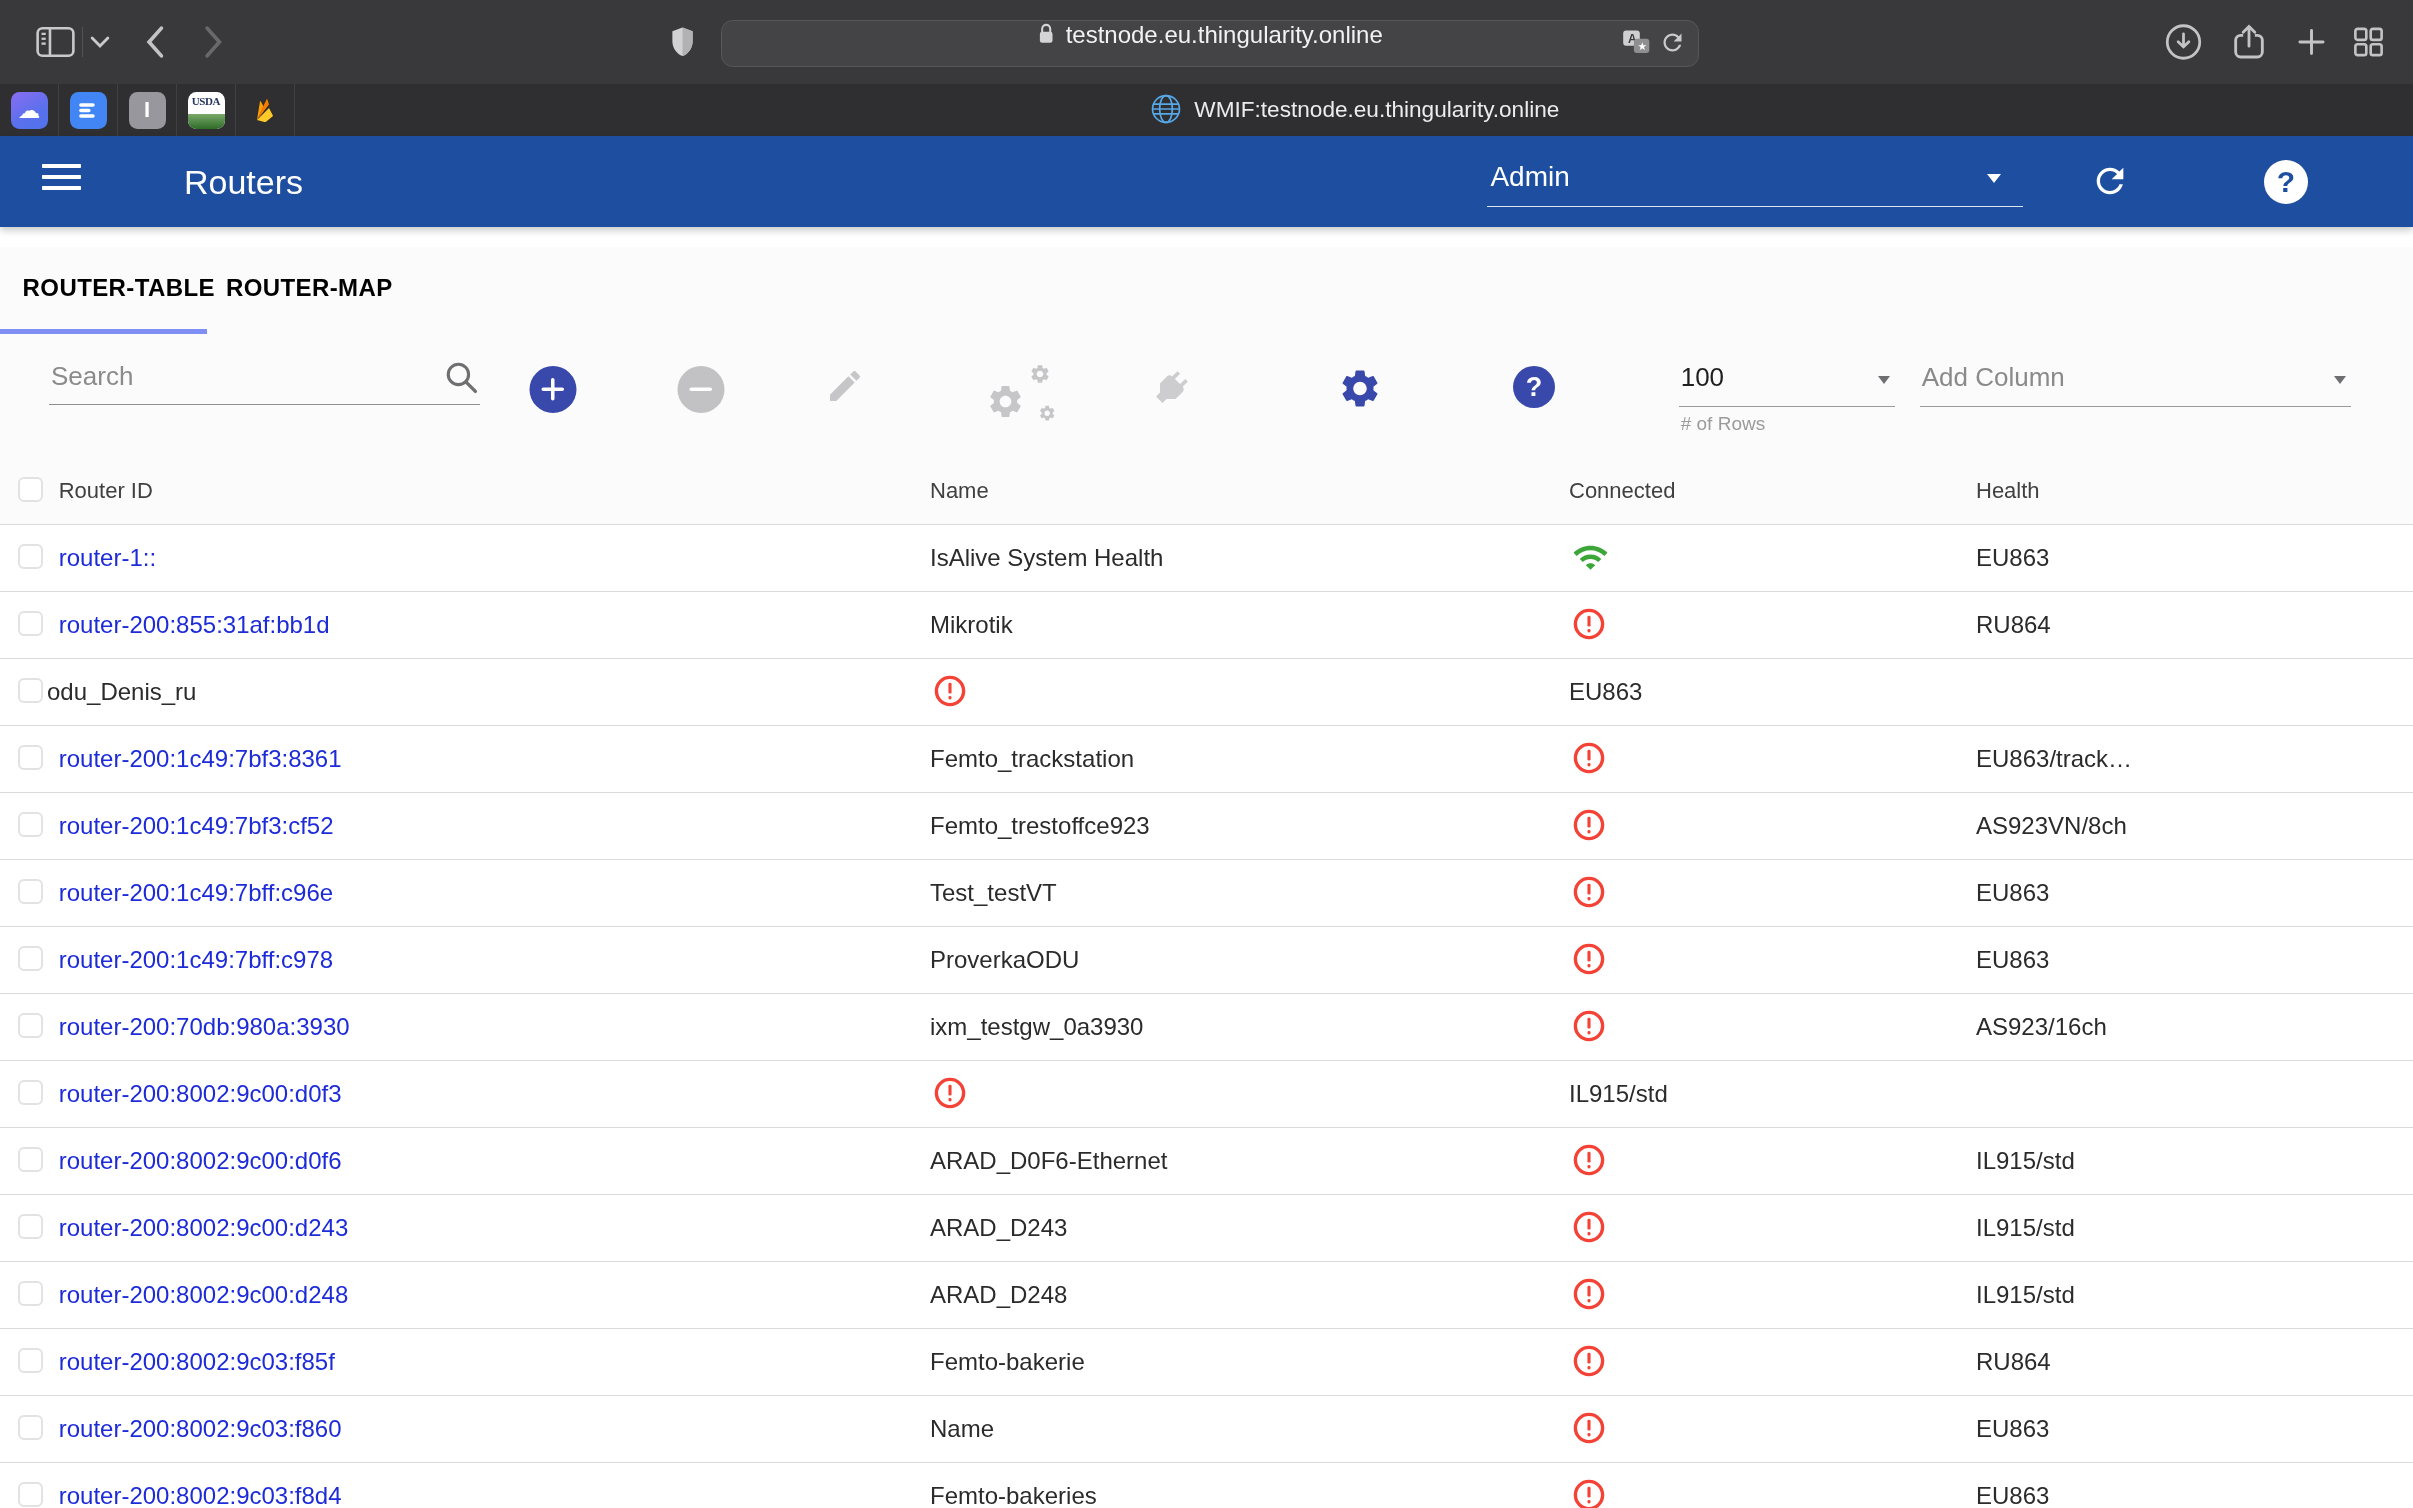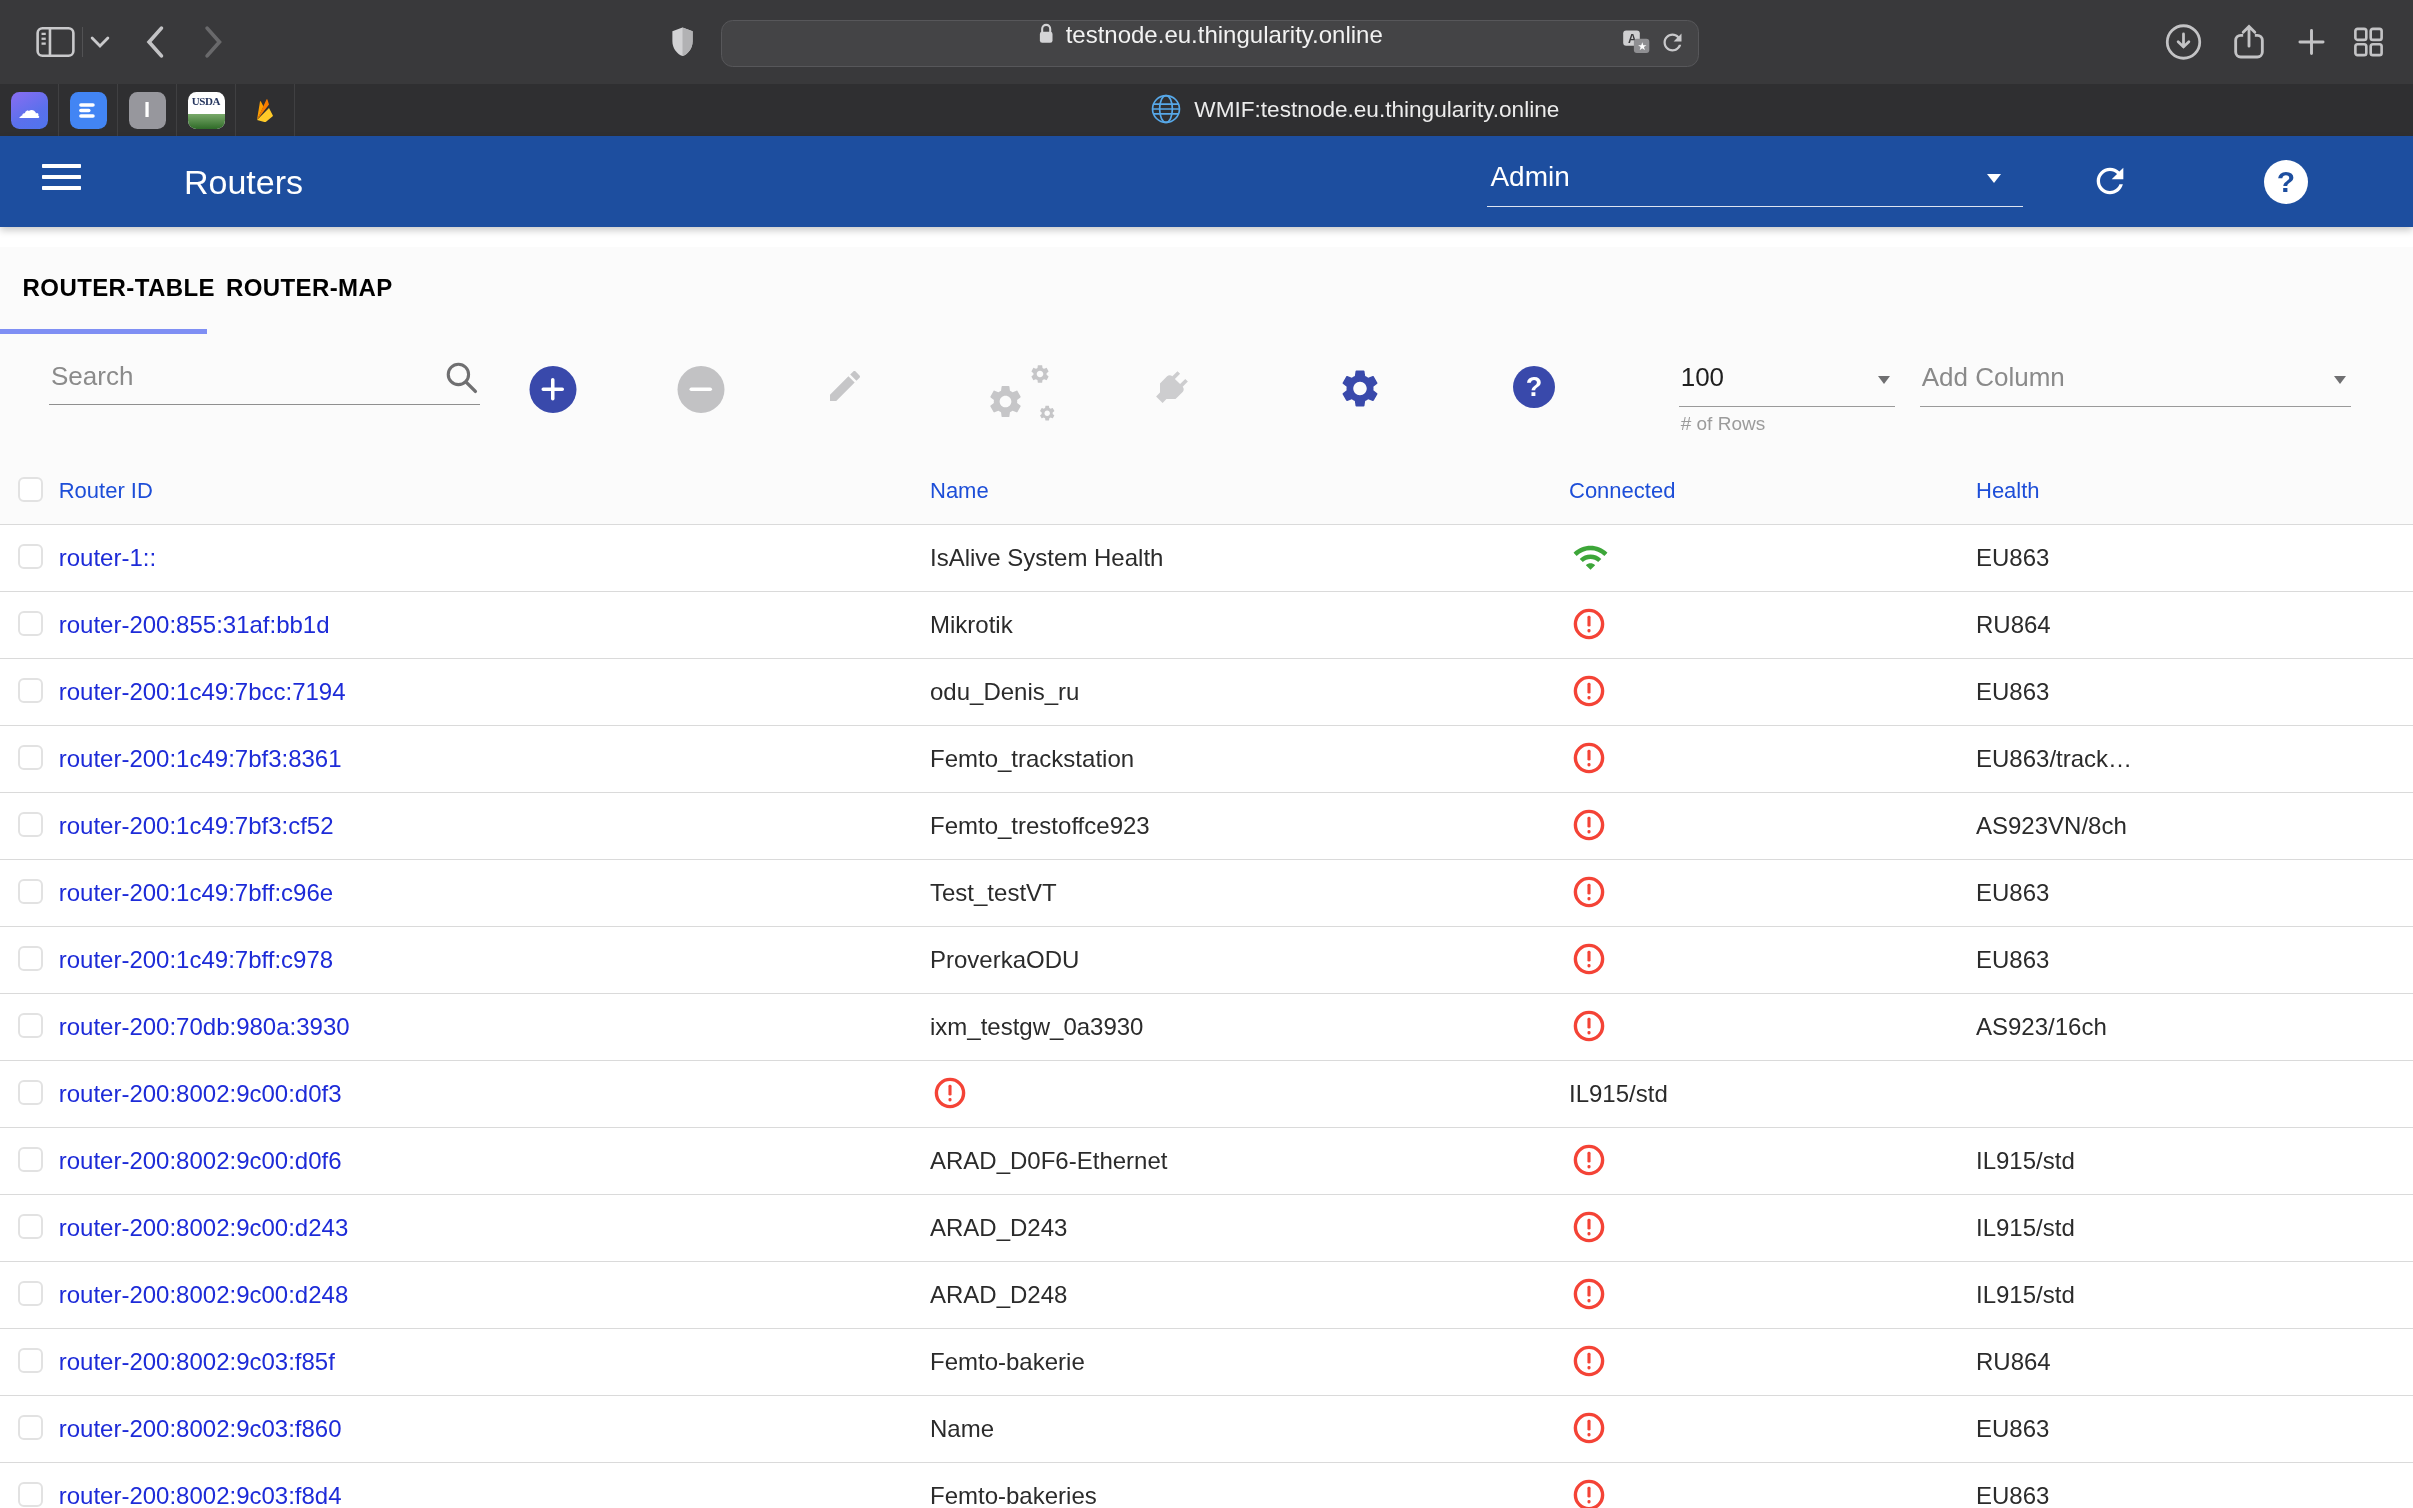--- a/index.html
+++ b/index.html
@@ -66,21 +66,21 @@
   .gearcluster .g3{position:absolute;right:0;bottom:-1.7px;}
   .selectbox{position:absolute;top:20px;height:52px;border-bottom:1.7px solid #9a9a9a;cursor:pointer;}
   .sel-val{position:absolute;left:1.7px;top:8.4px;font-size:26px;color:#1f1f1f;}
   .sel-ph{color:#8a8a8a !important;}
   .sel-arrow{position:absolute;right:5px;top:22px;width:0;height:0;border-left:6.7px solid transparent;border-right:6.7px solid transparent;border-top:8.4px solid #6f6f71;}
   .sel-helper{position:absolute;left:1.7px;top:59px;font-size:19px;color:#9b9b9b;white-space:nowrap;}
 
   
   .grid{display:grid;grid-template-columns:47px 883px 639px 407px 1fr;align-items:center;}
   .thead{position:absolute;top:211px;left:0;width:2413px;height:65px;}
-  .thead .hlabel{font-size:22px;color:#1d4ed8;}
+  .thead .hlabel{font-size:22px;color:#404040;}
   .checkbox{display:inline-block;width:25px;height:25px;border:2.5px solid #e2e2e2;border-radius:5.9px;background:#fff;box-sizing:border-box;cursor:pointer;}
   .c-check{padding-left:18.4px;}
   .c-id{padding-left:11.7px;}
   .tbody{position:absolute;top:277px;left:0;width:2413px;border-top:1.7px solid #dadada;}
   .trow{height:66px;border-bottom:1.7px solid #dadada;background:#fff;}
   .rlink{color:#1d2bd8;font-size:24px;text-decoration:none;cursor:pointer;}
   .cval{font-size:24px;color:#2b2b2b;}
   .connwrap{padding-left:3.4px;}
 </style>
 </head>
@@ -347,21 +347,20 @@
                 <rect x="10.9" y="6.2" width="2.2" height="7.6" rx="1" fill="#f44336"></rect>
                 <rect x="10.9" y="15.6" width="2.2" height="2.4" rx="1" fill="#f44336"></rect>
               </svg>
       </span>
     </div>
     <div><span class="cval">RU864</span></div>
   </div>
 
   <div class="trow grid">
     <div class="c-check"><span class="checkbox"></span></div>
-    <div class="c-id"><a class="rlink">router-200:1c49:7bcc:7194</a></div>
     <div><span class="cval">odu_Denis_ru</span></div>
     <div class="connwrap">
       
       <span>
         <svg width="34" height="34" viewBox="0 0 24 24">
                 <circle cx="12" cy="12" r="9.6" fill="none" stroke="#f44336" stroke-width="2.4"></circle>
                 <rect x="10.9" y="6.2" width="2.2" height="7.6" rx="1" fill="#f44336"></rect>
                 <rect x="10.9" y="15.6" width="2.2" height="2.4" rx="1" fill="#f44336"></rect>
               </svg>
       </span>

